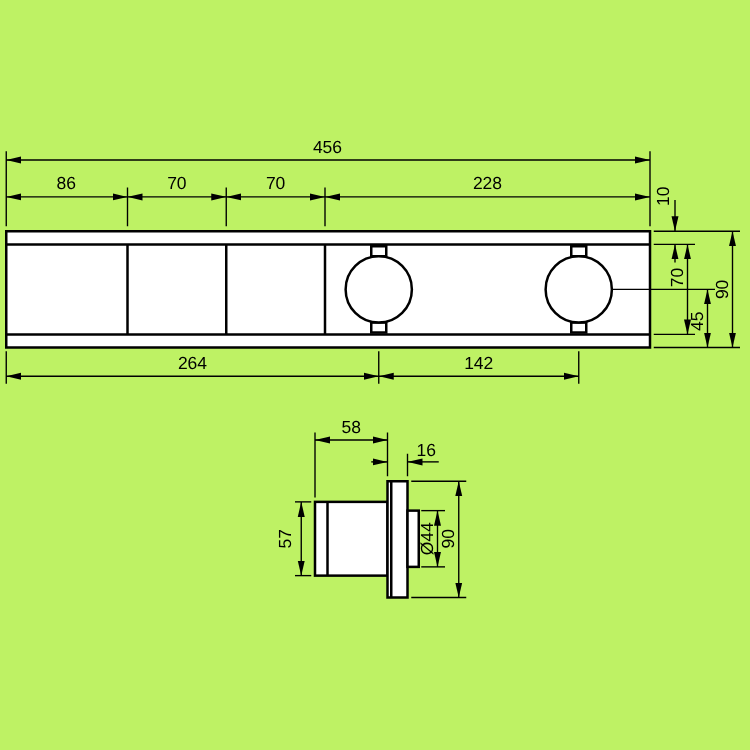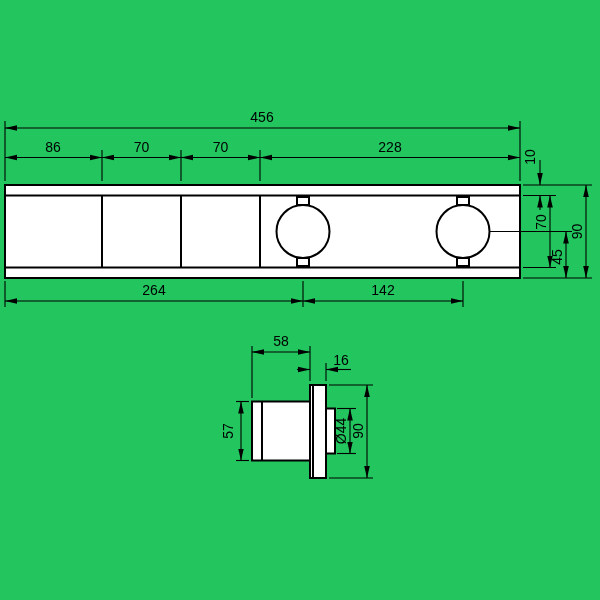--- a/index.html
+++ b/index.html
@@ -1,19 +1,19 @@
 <!DOCTYPE html>
 <html><head>
 <meta charset="utf-8">
 <style>
   html, body { margin: 0; padding: 0; background: #ffffff; }
   .stage {
     position: relative;
     width: 600px; height: 600px;
-    background: #22c55e;
+    background: #bef264;
     font-family: "Liberation Sans", sans-serif;
   }
   svg { display: block; }
   .obj  { fill: none; stroke: #000000; stroke-width: 2; }
   .objf { fill: #ffffff; stroke: #000000; stroke-width: 2; }
   .dim  { fill: none; stroke: #000000; stroke-width: 1.1; }
   .dimtxt {
     font-family: "Liberation Sans", sans-serif;
     font-size: 14px;
     fill: #000000;

